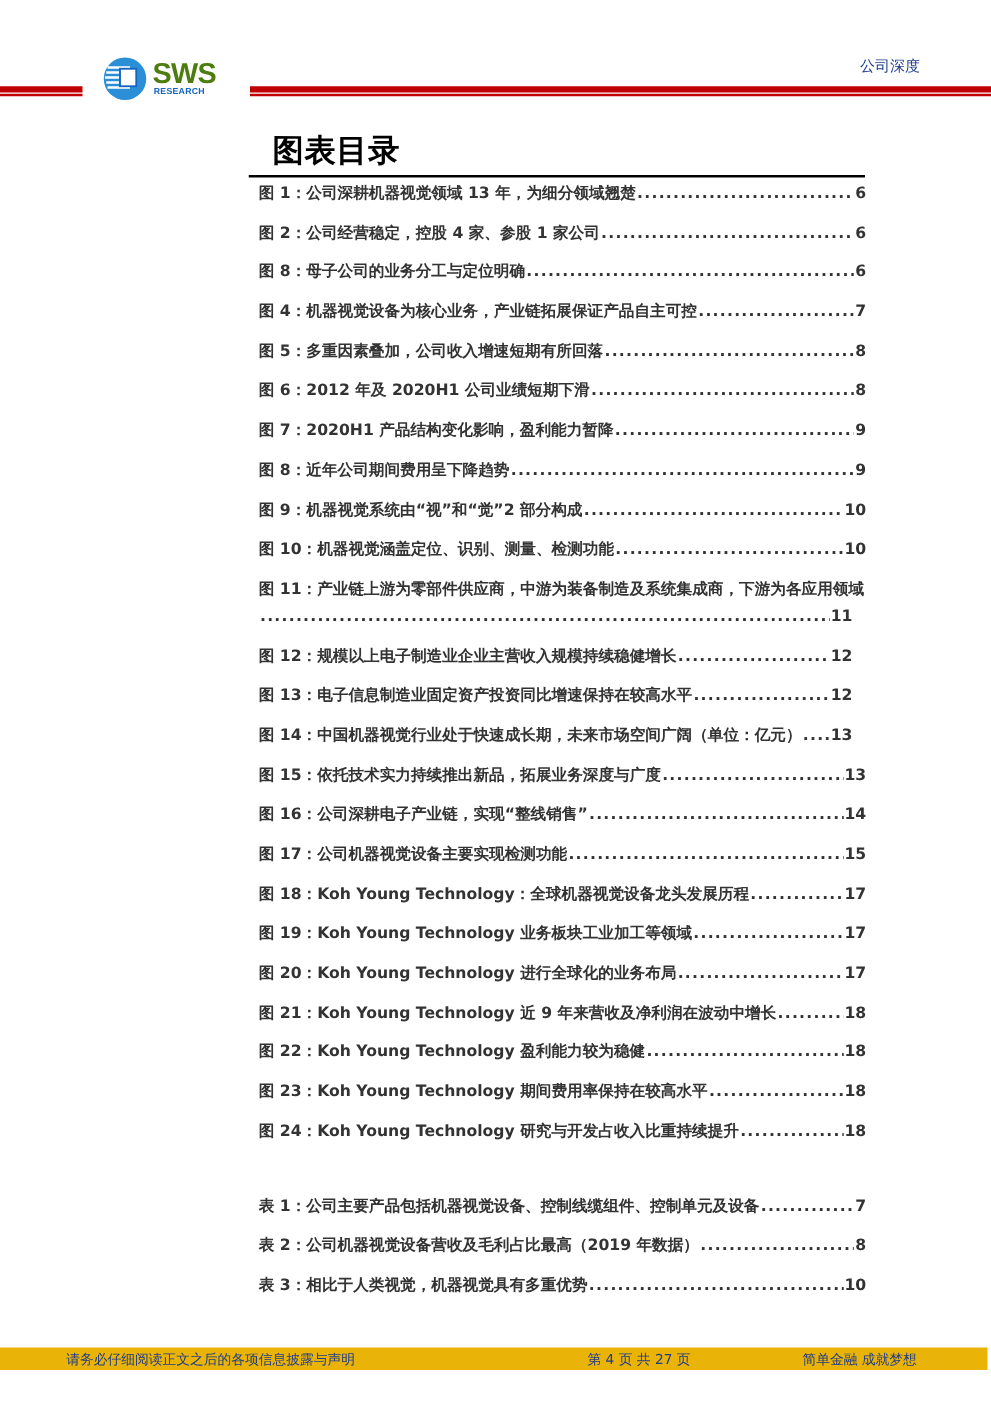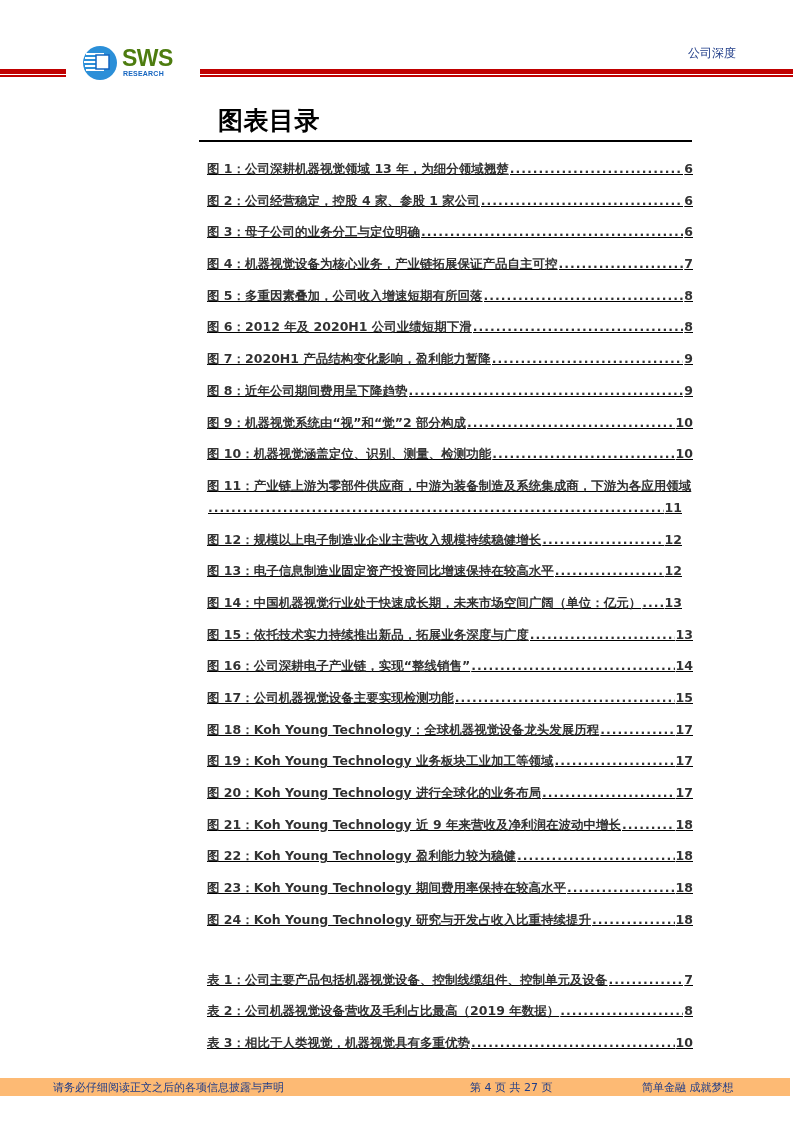--- a/index.html
+++ b/index.html
@@ -10,31 +10,31 @@
   .hdr-line .thin { position: absolute; left: 0; right: 0; top: 6px; height: 2px; background: #c00000; }
   #hdr-left { left: 0; width: 66px; top: 69px; }
   #hdr-right { left: 200px; width: 593px; top: 69px; }
   .logo { position: absolute; left: 80px; top: 43px; width: 105px; height: 40px; }
   .logo-mark { position: absolute; left: 2px; top: 2px; width: 36px; height: 36px; }
   .logo-sws { position: absolute; left: 42px; top: 2px; font-weight: bold; font-size: 23px; color: #4d7c0f; letter-spacing: -0.5px; font-family: "Liberation Sans", sans-serif; }
   .logo-research { position: absolute; left: 43px; top: 27px; font-weight: bold; font-size: 7px; color: #1565c0; font-family: "Liberation Sans", sans-serif; letter-spacing: 0.2px; }
   .doc-type { position: absolute; left: 688px; top: 45px; font-size: 12px; color: #1f3c88; }
   .title { position: absolute; left: 218px; top: 104px; font-size: 25px; font-weight: bold; color: #000000; letter-spacing: 0.5px; }
   .title-rule { position: absolute; left: 199px; top: 140px; width: 493px; height: 2px; background: #000; }
-  .toc { position: absolute; left: 207px; top: 161px; width: 486px; text-decoration: underline; }
+  .toc { position: absolute; left: 207px; top: 146px; width: 486px; }
   .toc-entry { display: flex; align-items: baseline; font-size: 12.5px; font-weight: bold; color: #333; line-height: 16px; margin-bottom: 15.7px; }
   .toc-entry .lbl { white-space: nowrap; }
   .toc-entry .dots { flex: 1; overflow: hidden; white-space: nowrap; color: #333; letter-spacing: 1px; margin: 0 1px; }
   .toc-entry .dots::after { content: "..................................................................................................................................................................................................................................."; }
   .toc-entry .pg { white-space: nowrap; }
   .toc-entry.wrap { display: block; margin-bottom: 15.7px; }
   .toc-entry.wrap .lbl { display: block; white-space: nowrap; }
   .toc-entry.wrap .line2 { display: flex; align-items: center; margin-top: 6px; width: 475px; }
   .gap { height: 28px; }
-  .footer { position: absolute; left: 0; top: 1078px; width: 790px; height: 18px; background: #fdba74; }
+  .footer { position: absolute; left: 0; top: 1078px; width: 790px; height: 18px; background: #eab308; }
   .footer span { position: absolute; top: 2px; font-size: 11px; color: #1f3c88; white-space: nowrap; }
   .f-left { left: 53px; }
   .f-mid { left: 438px; margin-left: 32px; }
   .f-right { left: 642px; }
 </style>
 </head>
 <body>
 
 <div class="hdr-line" id="hdr-left">
     <div class="thick"></div>
@@ -69,21 +69,21 @@
       <span class="lbl">图 1：公司深耕机器视觉领域 13 年，为细分领域翘楚</span>
       <span class="dots"></span>
       <span class="pg">6</span>
     </div>
   <div class="toc-entry">
       <span class="lbl">图 2：公司经营稳定，控股 4 家、参股 1 家公司</span>
       <span class="dots"></span>
       <span class="pg">6</span>
     </div>
   <div class="toc-entry">
-      <span class="lbl">图 3：母子公司的业务分工与定位明确</span>
+      <span class="lbl">图 8：母子公司的业务分工与定位明确</span>
       <span class="dots"></span>
       <span class="pg">6</span>
     </div>
   <div class="toc-entry">
       <span class="lbl">图 4：机器视觉设备为核心业务，产业链拓展保证产品自主可控</span>
       <span class="dots"></span>
       <span class="pg">7</span>
     </div>
   <div class="toc-entry">
       <span class="lbl">图 5：多重因素叠加，公司收入增速短期有所回落</span>

